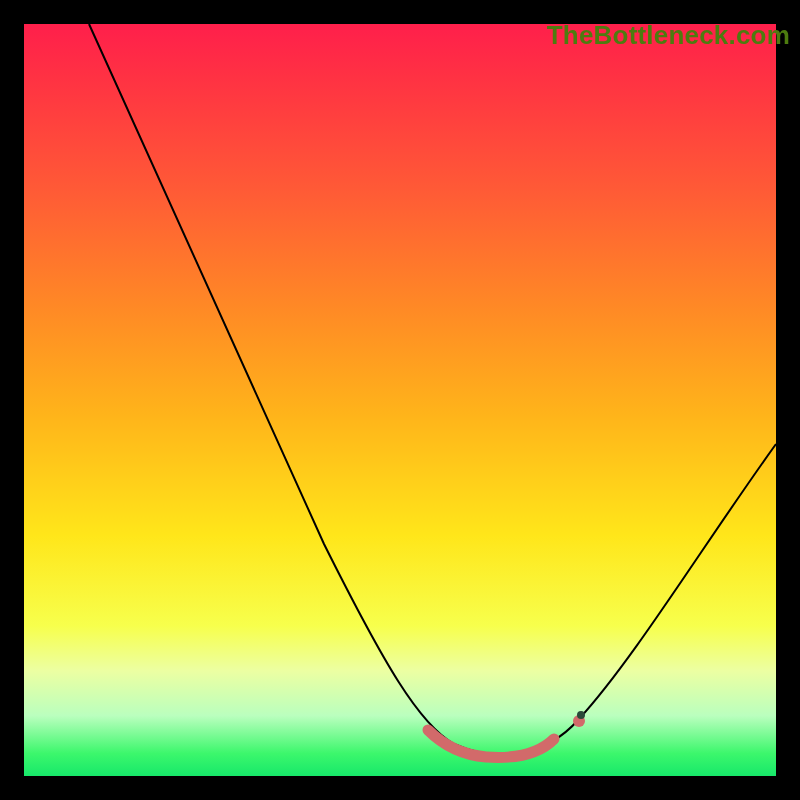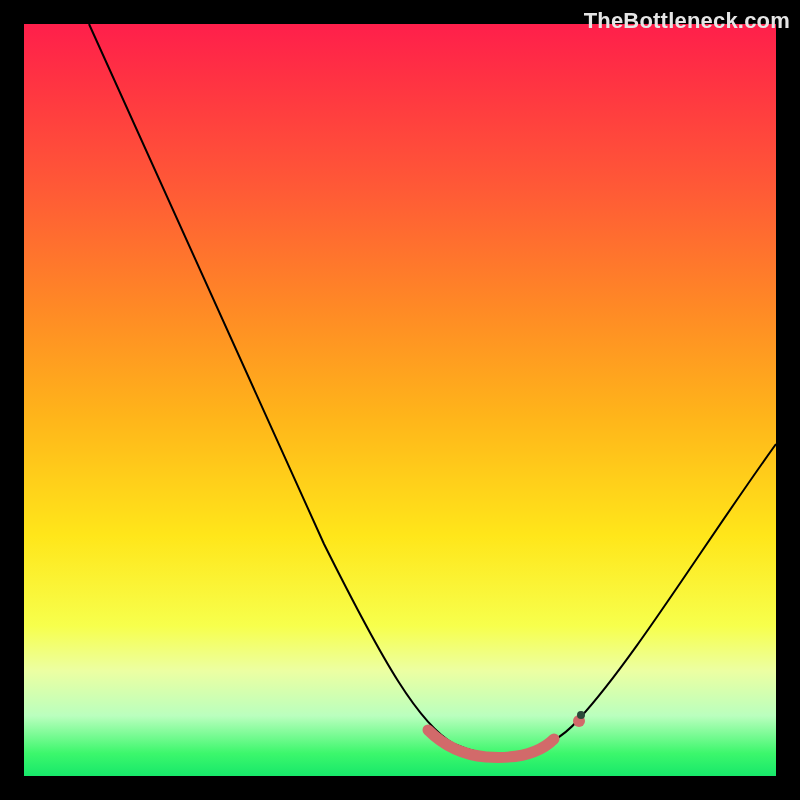--- a/index.html
+++ b/index.html
@@ -27,24 +27,24 @@
       #ffe61a 68%,
       #f7ff4c 80%,
       #ecffa2 86%,
       #baffbe 92%,
       #3cf76c 97%,
       #17e86a 100%
     );
   }
   .watermark {
     position: absolute;
-    top: 8px;
+    top: 20px;
     right: 10px;
-    color: #e5e5e5;
-    font-size: 22px;
+    color: #4d7c0f;
+    font-size: 26px;
     font-weight: 600;
     letter-spacing: 0.2px;
     user-select: none;
   }
   svg.plot {
     position: absolute;
     left: 0;
     top: 0;
     width: 752px;
     height: 752px;

